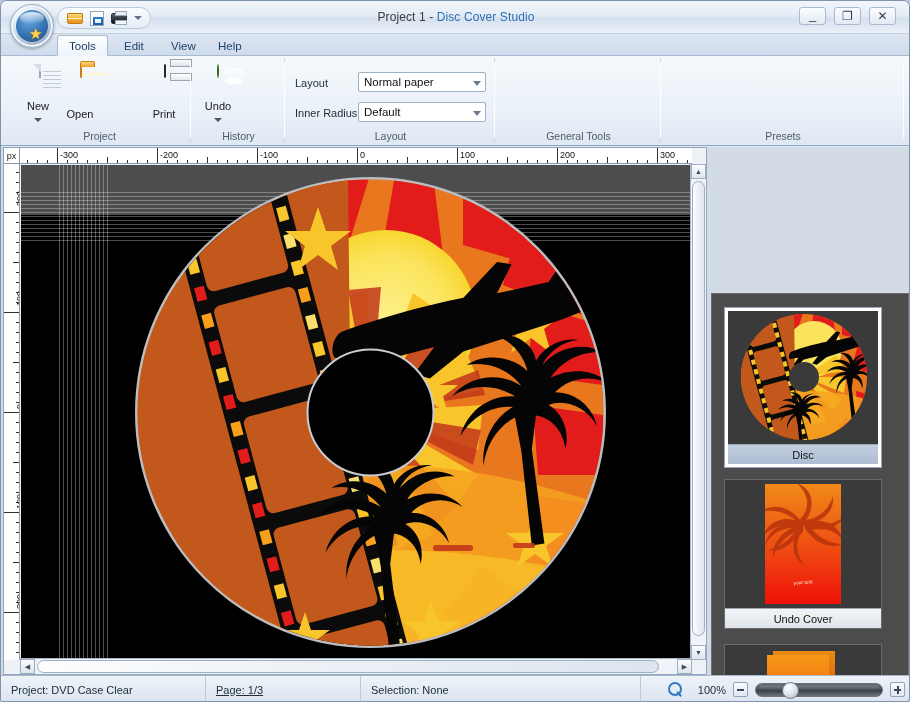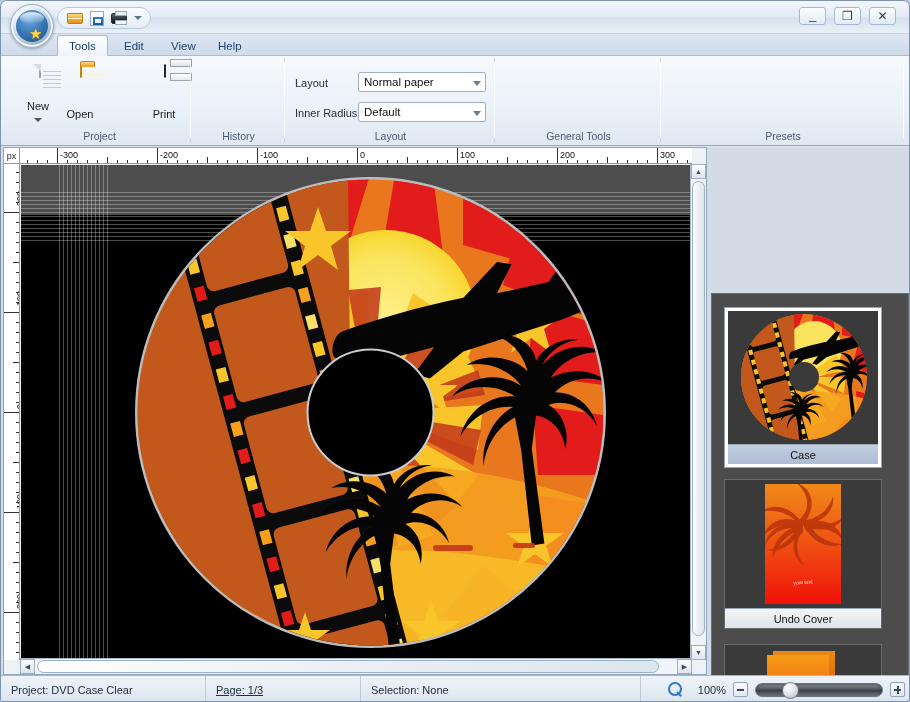--- a/index.html
+++ b/index.html
@@ -270,20 +270,23 @@
           <i class="ico-save">
             <i class="disk"></i>
           </i>
         </span>
       <span class="qat-btn">
           <i class="ico-print"></i>
         </span>
       <span id="qat-more"></span>
     </div>
 
+    <div id="title-text">
+      <span class="proj">Project 1</span><span class="proj"> - </span><span class="app">Disc Cover Studio</span>
+    </div>
 
     <div class="wbtn" id="btn-min">
         <span>_</span>
       </div>
     <div class="wbtn" id="btn-max">
         <span>❐</span>
       </div>
     <div class="wbtn" id="btn-close">
         <span>✕</span>
       </div>
@@ -311,20 +314,27 @@
         <span class="lbl nosub">Open</span>
       </div>
       <div class="bigbtn" style="left:132px;">
         <span class="bigicon"><span class="print-ico"></span></span>
         <span class="lbl nosub">Print</span>
       </div>
       <div class="group-label">Project</div>
     </div>
 
     <div class="group" style="left:192px;width:92px;">
+      <div class="bigbtn" style="left:2px;">
+        <span class="bigicon">
+          <span class="arrow-ico green"><i class="gl"></i><i class="gl2"></i><i class="sheen"></i></span>
+        </span>
+        <span class="lbl">Undo</span>
+        <span class="caret"></span>
+      </div>
       <div class="group-label">History</div>
     </div>
 
     <div class="group" style="left:286px;width:208px;">
       <span class="fld-label" style="left:8px;top:19px;">Layout</span>
       <div class="combo" style="left:71px;top:14px;width:128px;">
         <span>Normal paper</span>
         <span class="arr"></span>
       </div>
       <span class="fld-label" style="left:8px;top:49px;">Inner Radius</span>
@@ -749,21 +759,21 @@
               <g fill="#050505" transform="translate(92,38) scale(0.33)">
                 <path d="M100 36 C108 22 124 14 140 16 C124 18 112 28 106 40 C122 22 146 18 164 28 C144 26 124 36 114 52 C134 42 158 44 172 60 C154 48 132 52 118 66 C138 66 154 80 158 98 C148 80 128 72 112 78 C126 86 132 104 128 120 C126 102 114 90 100 88 L96 120 L108 210 L96 212 L86 122 L80 90 C64 98 52 116 50 136 C48 112 60 90 78 80 C58 78 38 90 28 108 C34 84 56 68 80 70 C62 58 38 58 20 70 C36 50 66 46 86 60 C74 44 54 36 34 40 C52 28 78 32 92 46 C88 30 76 16 60 12 C80 8 98 20 100 36 Z"></path>
               </g>
               <g fill="#050505" transform="translate(44,78) scale(0.30)">
                 <path d="M100 36 C108 22 124 14 140 16 C124 18 112 28 106 40 C122 22 146 18 164 28 C144 26 124 36 114 52 C134 42 158 44 172 60 C154 48 132 52 118 66 C138 66 154 80 158 98 C148 80 128 72 112 78 C126 86 132 104 128 120 C126 102 114 90 100 88 L96 120 L108 220 L96 222 L86 122 L80 90 C64 98 52 116 50 136 C48 112 60 90 78 80 C58 78 38 90 28 108 C34 84 56 68 80 70 C62 58 38 58 20 70 C36 50 66 46 86 60 C74 44 54 36 34 40 C52 28 78 32 92 46 C88 30 76 16 60 12 C80 8 98 20 100 36 Z"></path>
               </g>
             </g>
             <circle cx="76" cy="66" r="15" fill="#3a3a3a"></circle>
           </svg>
         </div>
-        <div class="thumb-lbl">Case</div>
+        <div class="thumb-lbl">Disc</div>
       </div>
 
       <div class="thumb-card" style="top:185px;">
         <div class="thumb-img" style="height:128px;">
           <svg width="156" height="128" viewBox="0 0 156 128">
             <rect width="156" height="128" fill="#3a3a3a"></rect>
             <defs>
               <linearGradient id="fcg" x1="0" y1="0" x2="0" y2="1">
                 <stop offset="0%" stop-color="#f08a18"></stop>
                 <stop offset="55%" stop-color="#ef4a12"></stop>

